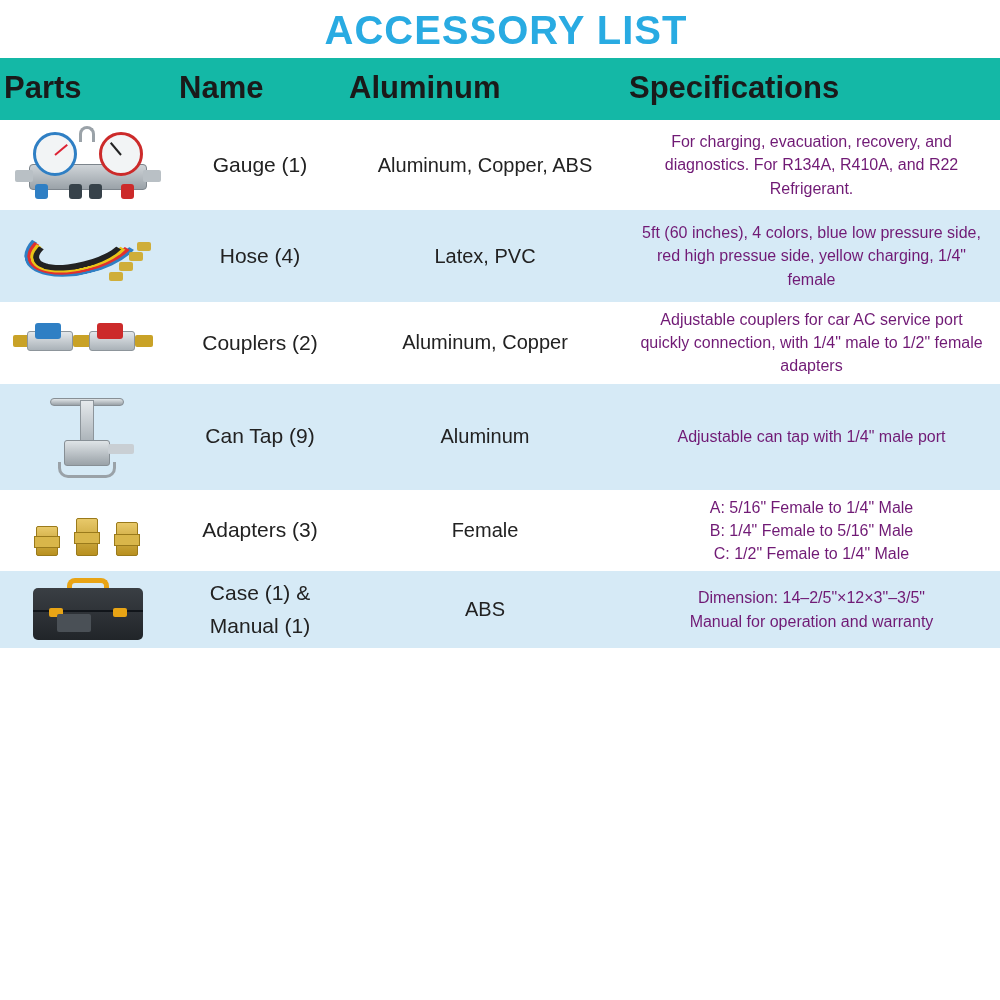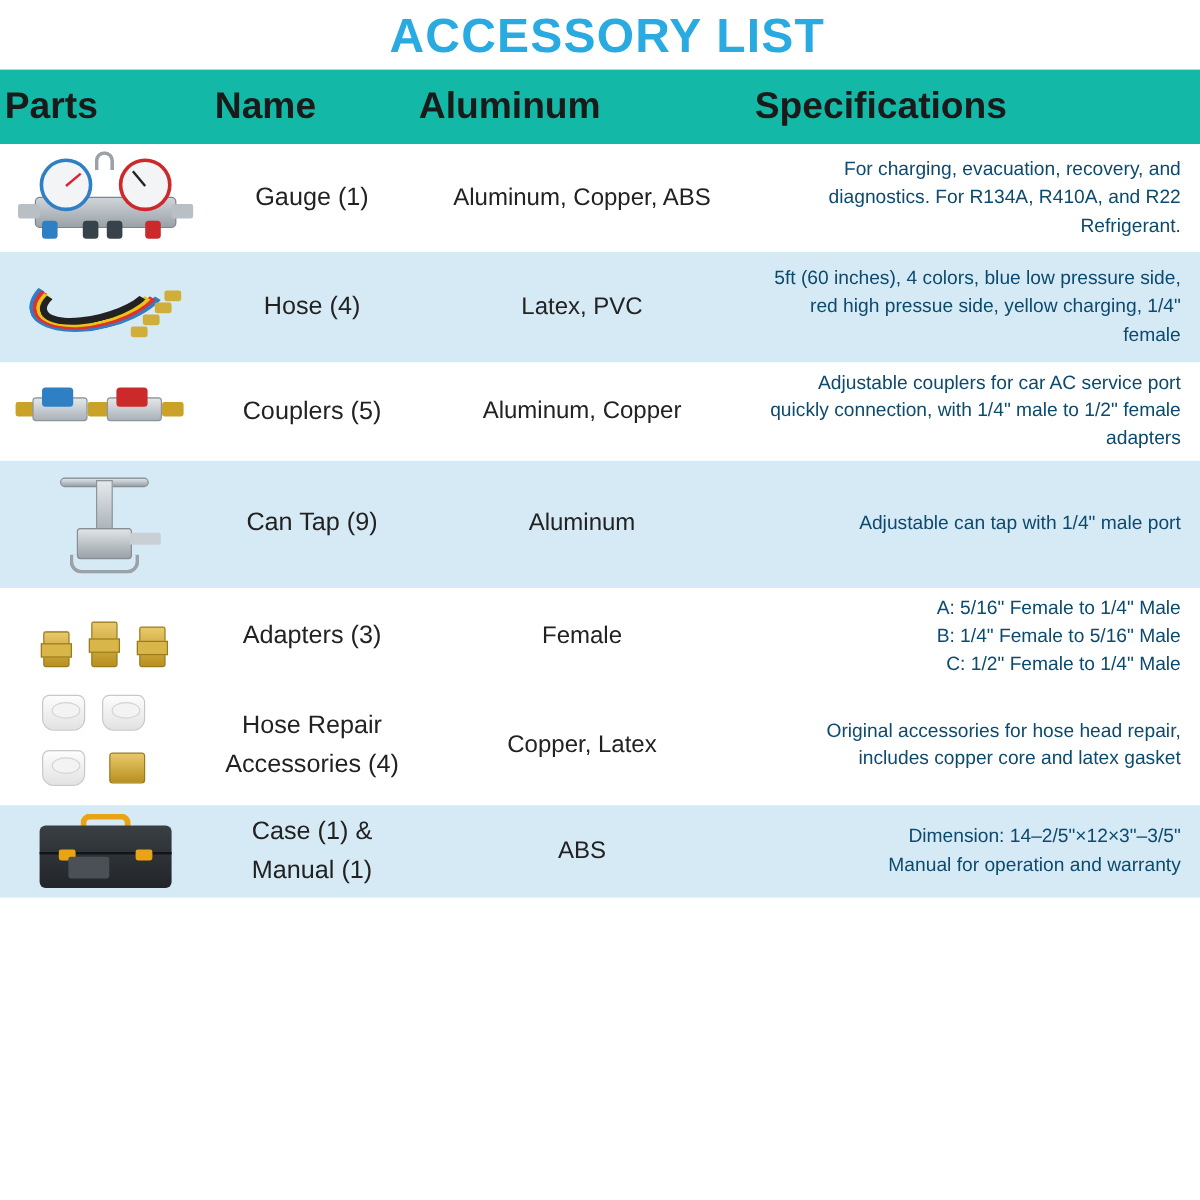--- a/index.html
+++ b/index.html
@@ -68,23 +68,23 @@
     line-height: 1.55;
     padding: 6px 6px;
   }
   td.mat {
     text-align: center;
     font-size: 20px;
     color: #222;
     padding: 6px 6px;
   }
   td.spec {
-    text-align: right;
+    text-align: center;
     font-size: 16px;
-    color: #0c4a6e;
+    color: #701a75;
     line-height: 1.45;
     padding: 6px 16px 6px 14px;
   }
 
   
   .art {
     position: relative;
     margin: 0 auto;
   }
 
@@ -279,21 +279,21 @@
           <div class="art couplers">
             <div class="brass b1"></div>
               <div class="brass b2"></div>
               <div class="brass b3"></div>
             <div class="cbody l"></div>
               <div class="cbody r"></div>
             <div class="cap blue"></div>
               <div class="cap red"></div>
           </div>
         </td>
-        <td class="name">Couplers (5)</td>
+        <td class="name">Couplers (2)</td>
         <td class="mat">Aluminum, Copper</td>
         <td class="spec">Adjustable couplers for car AC service port quickly connection, with 1/4" male to 1/2" female adapters</td>
       </tr>
 
       <tr class="alt">
         <td class="parts">
           <div class="art cantap">
             <div class="bar"></div>
             <div class="stem"></div>
             <div class="base"></div>
@@ -318,33 +318,20 @@
           </div>
         </td>
         <td class="name">Adapters (3)</td>
         <td class="mat">Female</td>
         <td class="spec" style="white-space:pre-line">A: 5/16" Female to 1/4" Male
 B: 1/4" Female to 5/16" Male
 C: 1/2" Female to 1/4" Male</td>
       </tr>
 
 
-      <tr>
-        <td class="parts">
-          <div class="art repair">
-            <div class="cup c1"></div>
-            <div class="cup c2"></div>
-            <div class="cup c3"></div>
-            <div class="brassfit"></div>
-          </div>
-        </td>
-        <td class="name">Hose Repair Accessories (4)</td>
-        <td class="mat">Copper, Latex</td>
-        <td class="spec">Original accessories for hose head repair, includes copper core and latex gasket</td>
-      </tr>
 
       <tr class="alt">
         <td class="parts">
           <div class="art case">
             <div class="handle"></div>
             <div class="shell"></div>
             <div class="seam"></div>
             <div class="latch l1"></div>
               <div class="latch l2"></div>
             <div class="label"></div>

